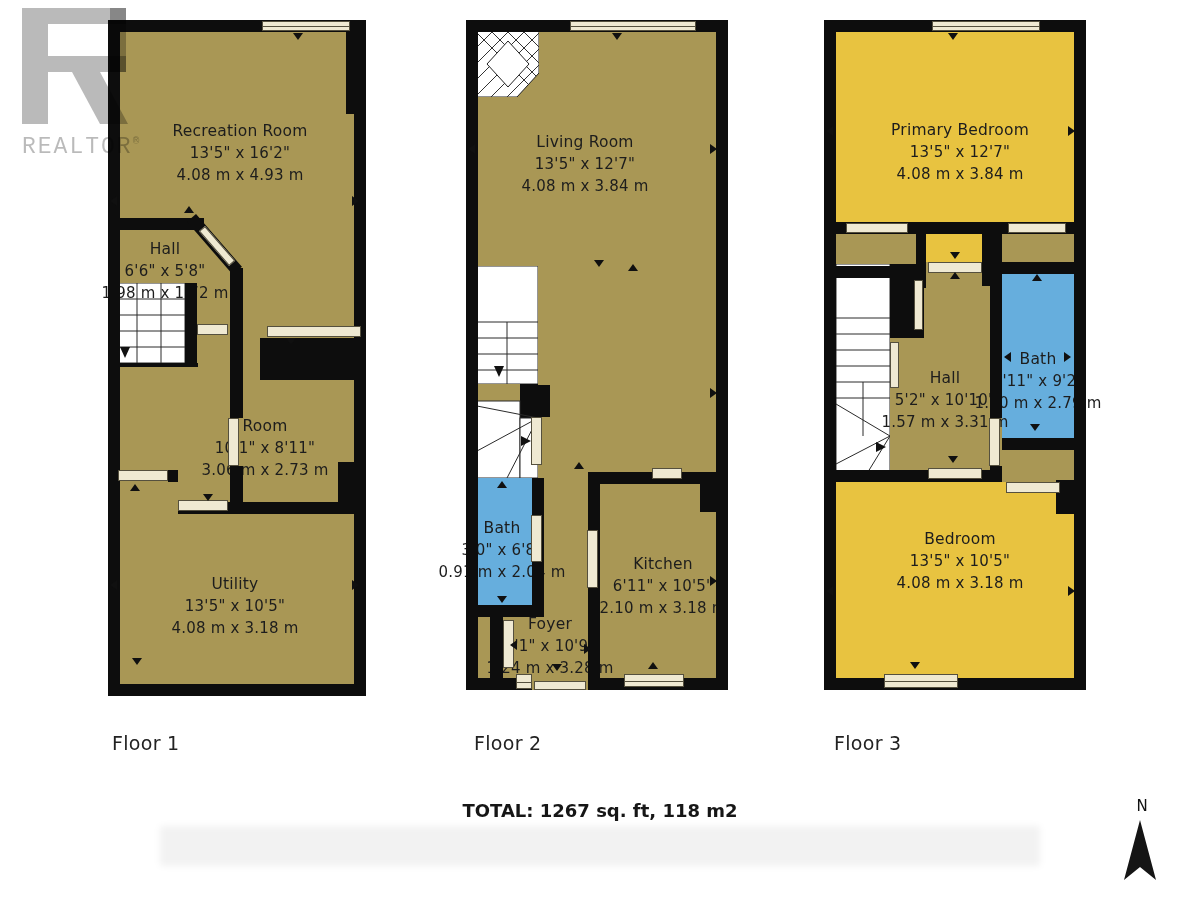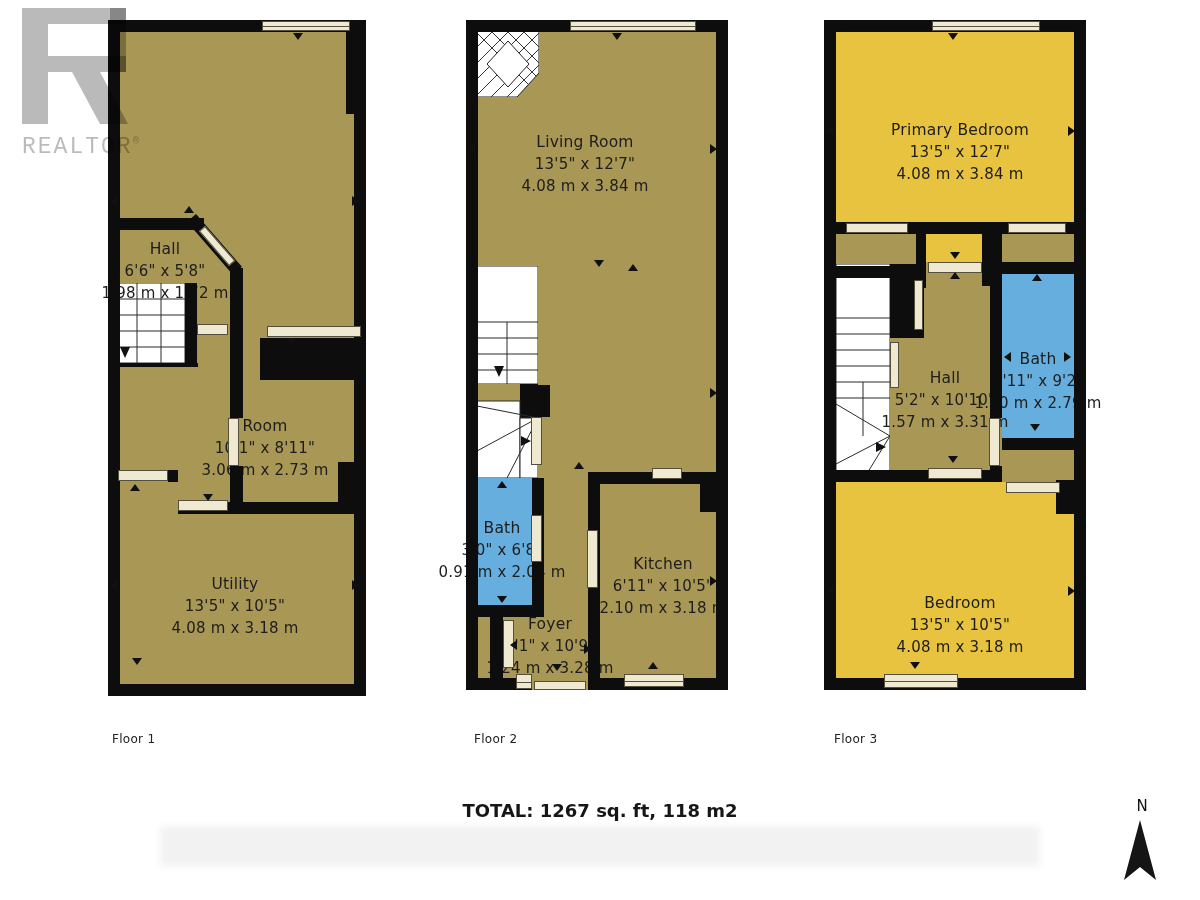--- a/index.html
+++ b/index.html
@@ -20,21 +20,21 @@
   .lbl{position:absolute;transform:translateX(-50%);text-align:center;white-space:nowrap;z-index:4;
        color:#1d1d1d;font-size:15px;line-height:22px;letter-spacing:.2px;}
   .lbl .nm{font-size:15.5px;}
 
   .ar{position:absolute;width:0;height:0;z-index:7;}
   .ar.u{border-left:5px solid transparent;border-right:5px solid transparent;border-bottom:7px solid #101010;}
   .ar.d{border-left:5px solid transparent;border-right:5px solid transparent;border-top:7px solid #101010;}
   .ar.l{border-top:5px solid transparent;border-bottom:5px solid transparent;border-right:7px solid #101010;}
   .ar.r{border-top:5px solid transparent;border-bottom:5px solid transparent;border-left:7px solid #101010;}
 
-  .floorlab{position:absolute;font-size:12px;color:#222;letter-spacing:.3px;}
+  .floorlab{position:absolute;font-size:19px;color:#222;letter-spacing:.3px;}
 
   .realtor{position:absolute;left:22px;top:8px;z-index:20;color:rgba(0,0,0,0.27);}
   .realtor .rword{margin-top:6px;font-size:23px;letter-spacing:2px;white-space:nowrap;font-family:Liberation Mono, monospace;}
   .realtor sup{font-size:11px;}
 
   .footer-line{position:absolute;left:0;width:1200px;text-align:center;color:#161616;z-index:2;}
   .f-total{top:800px;font-size:18px;font-weight:bold;}
   .f-break{top:828px;font-size:15.5px;letter-spacing:-.2px;}
   .f-excl{top:847px;font-size:15.5px;letter-spacing:-.2px;}
   .f-disc{top:872px;font-size:11.5px;color:#8d8d8d;font-weight:normal;}
@@ -95,20 +95,25 @@
       <rect x="0" y="0" width="72" height="80" fill="#fff" stroke="#2a2a2a"></rect>
       <line x1="24" y1="0" x2="24" y2="80" stroke="#2a2a2a"></line>
       <line x1="48" y1="0" x2="48" y2="80" stroke="#2a2a2a"></line>
       <line x1="0" y1="16" x2="72" y2="16" stroke="#2a2a2a"></line>
       <line x1="0" y1="32" x2="72" y2="32" stroke="#2a2a2a"></line>
       <line x1="0" y1="48" x2="72" y2="48" stroke="#2a2a2a"></line>
       <line x1="0" y1="64" x2="72" y2="64" stroke="#2a2a2a"></line>
       <polygon points="7,64 17,64 12,75" fill="#111"></polygon>
     </svg>
 
+    <div class="lbl" style="left:132px;top:100px">
+      <div class="nm">Recreation Room</div>
+      <div>13'5" x 16'2"</div>
+      <div>4.08 m x 4.93 m</div>
+    </div>
     <div class="lbl" style="left:57px;top:218px">
       <div class="nm">Hall</div>
       <div>6'6" x 5'8"</div>
       <div>1.98 m x 1.72 m</div>
     </div>
     <div class="lbl" style="left:157px;top:395px">
       <div class="nm">Room</div>
       <div>10'1" x 8'11"</div>
       <div>3.06 m x 2.73 m</div>
     </div>
@@ -290,21 +295,21 @@
     <div class="lbl" style="left:121px;top:347px">
       <div class="nm">Hall</div>
       <div>5'2" x 10'10"</div>
       <div>1.57 m x 3.31 m</div>
     </div>
     <div class="lbl" style="left:214px;top:328px">
       <div class="nm">Bath</div>
       <div>4'11" x 9'2"</div>
       <div>1.50 m x 2.79 m</div>
     </div>
-    <div class="lbl" style="left:136px;top:572px">
+    <div class="lbl" style="left:136px;top:508px">
       <div class="nm">Bedroom</div>
       <div>13'5" x 10'5"</div>
       <div>4.08 m x 3.18 m</div>
     </div>
 
     <i class="ar l" style="left:2px;top:106px"></i>
     <i class="ar r" style="left:244px;top:106px"></i>
     <i class="ar d" style="left:124px;top:13px"></i>
     <i class="ar d" style="left:126px;top:232px"></i>
     <i class="ar u" style="left:126px;top:252px"></i>

